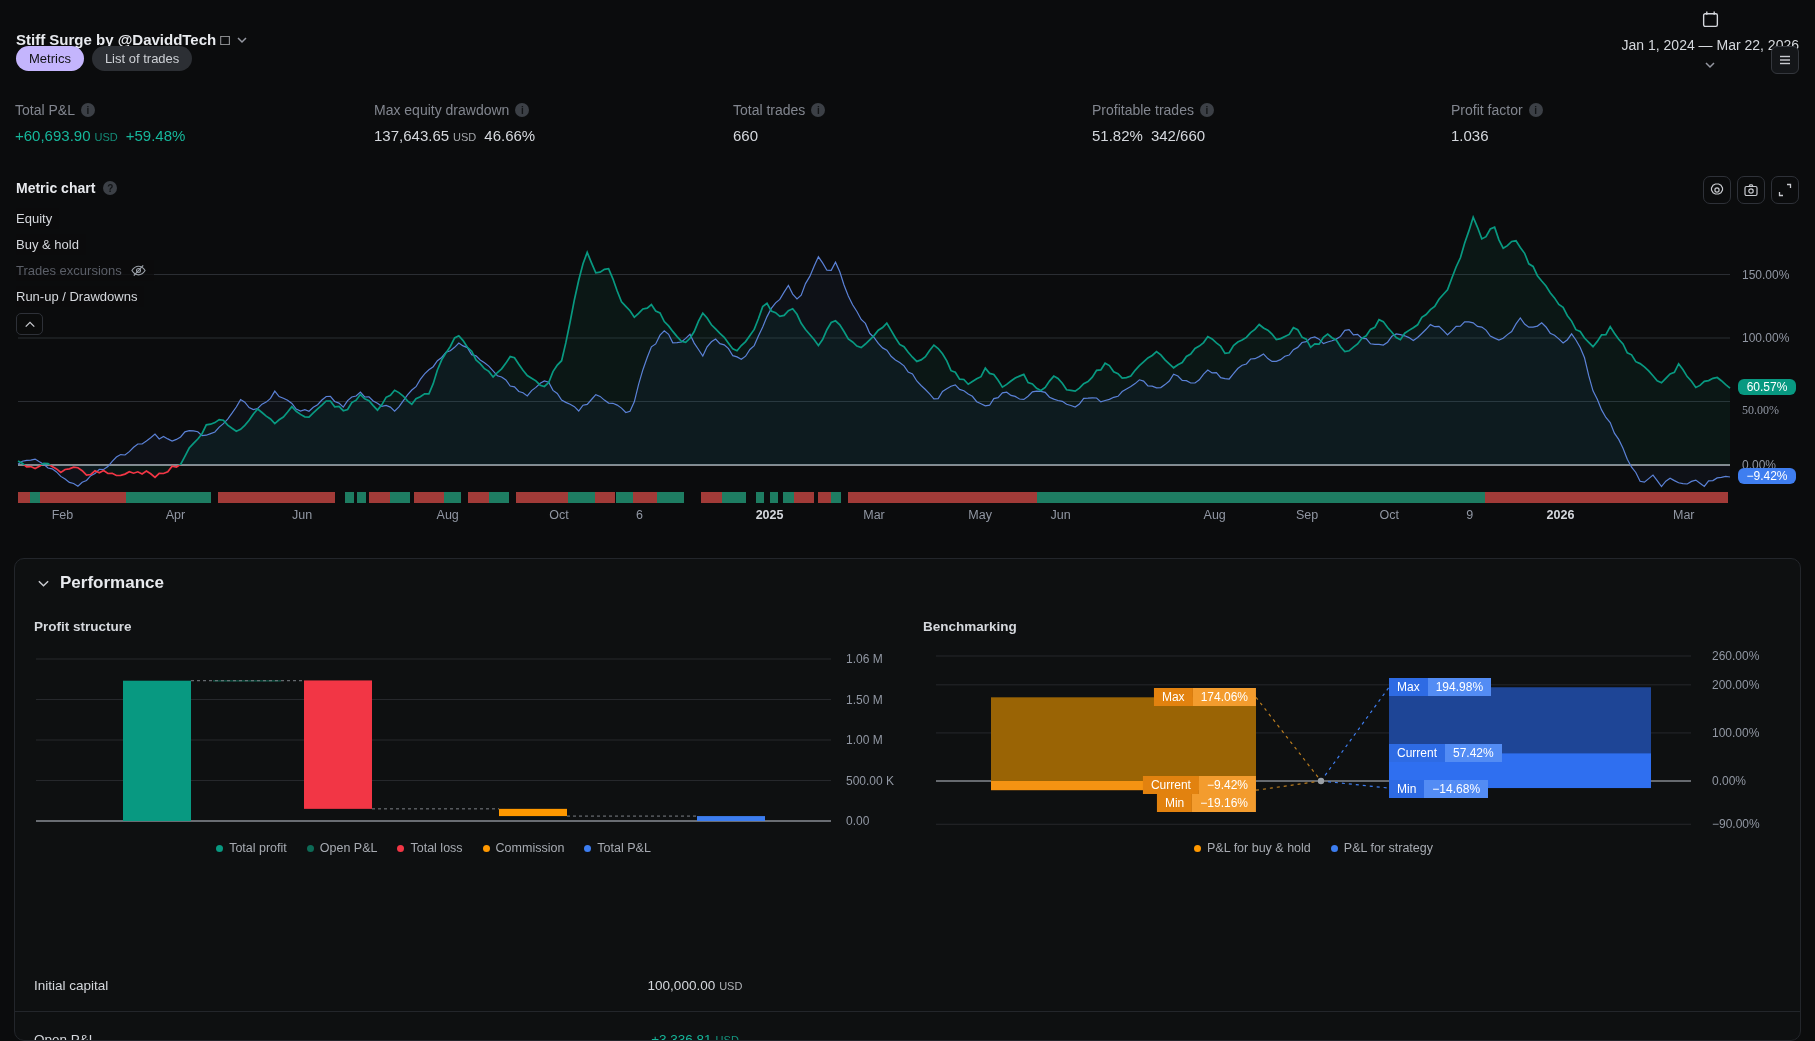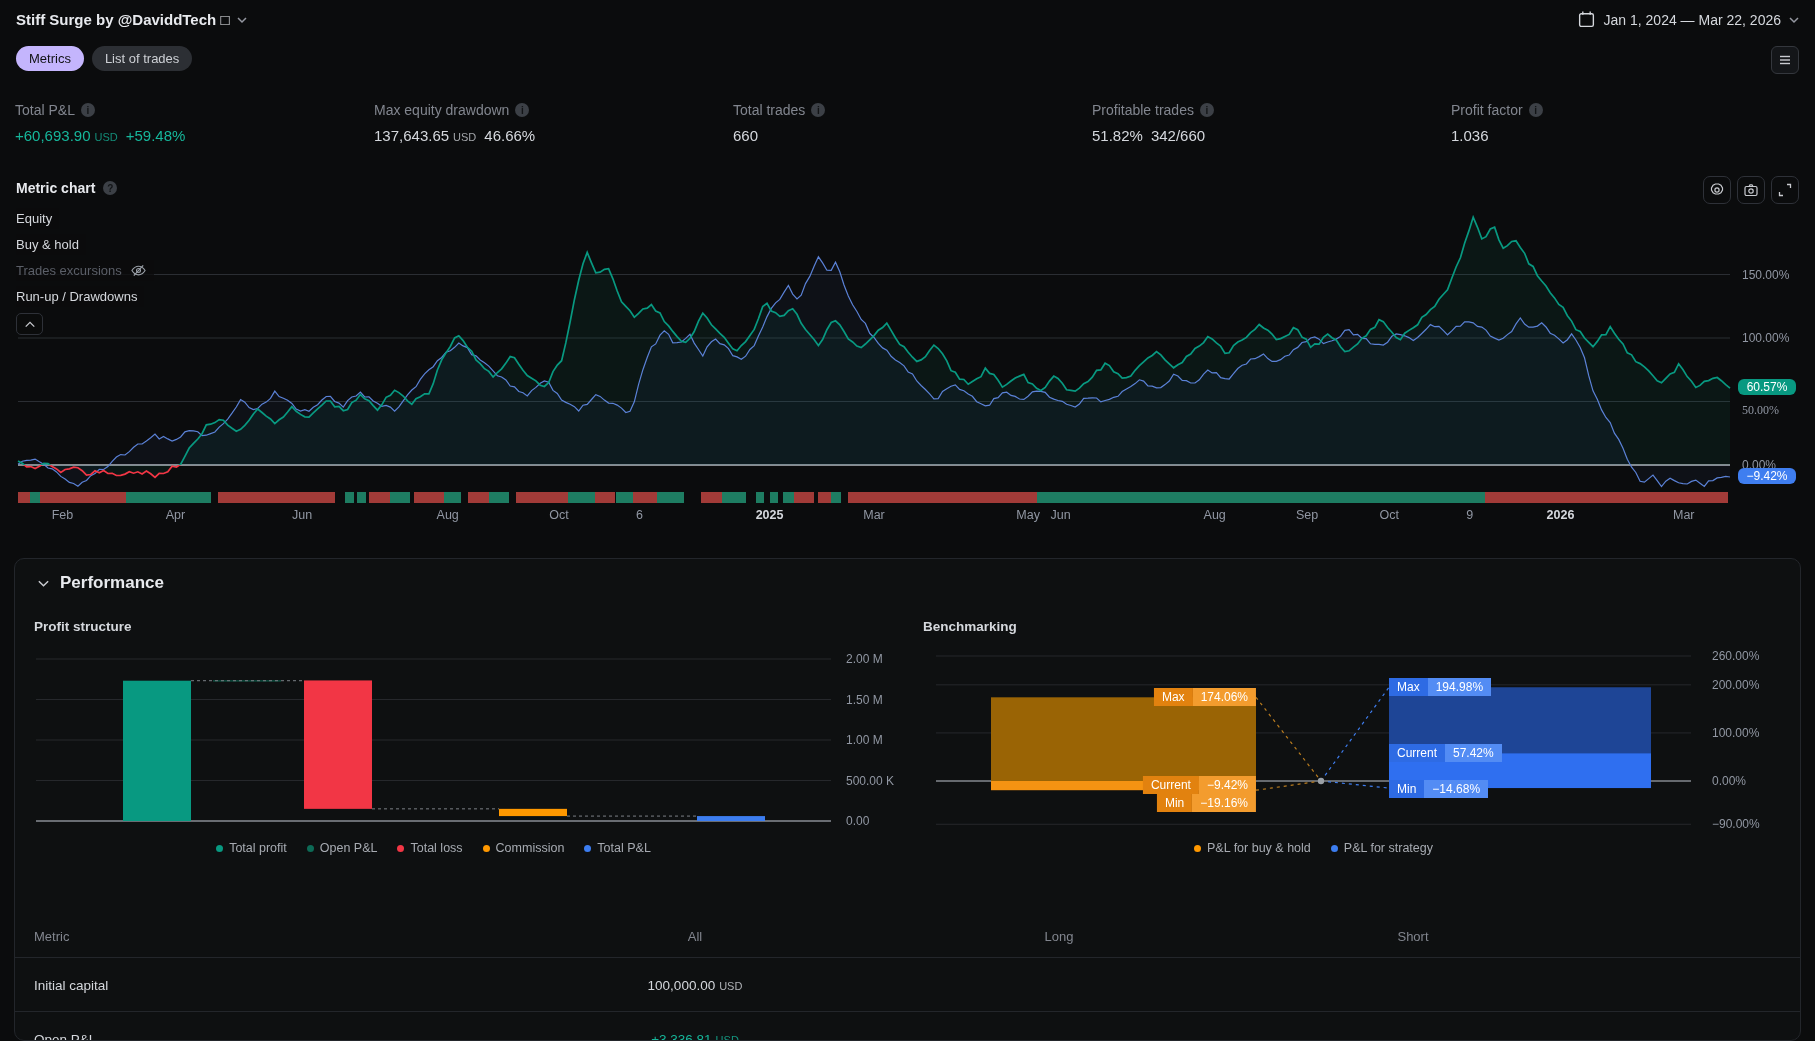--- a/index.html
+++ b/index.html
@@ -4,21 +4,21 @@
 <style>
   * { box-sizing: border-box; margin: 0; padding: 0; }
   html,body { width:1815px; height:1041px; overflow:hidden; }
   body {
     background:#0b0c0d; color:#d5d8dd;
     font-family:"Liberation Sans", sans-serif; position:relative;
   }
   
   .hdr { position:absolute; top:10px; left:16px; right:16px; display:flex; justify-content:space-between; align-items:center; }
   .hdr-title { display:flex; align-items:center; gap:8px; font-size:15px; font-weight:bold; color:#e8eaee; cursor:pointer; }
-  .hdr-date { display:flex; align-items:center; gap:8px; font-size:14px; color:#d5d8dd; cursor:pointer; }
+  .hdr-date { display:flex; align-items:center; gap:8px; font-size:14px; color:#d5d8dd; cursor:pointer;flex-direction:column; }
   .caret { width:10px; height:8px; }
   .tabs { position:absolute; top:46px; left:16px; display:flex; gap:8px; }
   .pill { font-size:13px; padding:5px 13px; border-radius:15px; cursor:pointer; }
   .pill.active { background:#c4b5fd; color:#101214; }
   .pill.inactive { background:#2c2f34; color:#cdd0d5; }
   .list-btn { position:absolute; top:46px; right:16px; width:28px; height:28px; border:1px solid #34373d; border-radius:6px; background:#141619; display:flex; align-items:center; justify-content:center; cursor:pointer; }
   
   .metrics { position:absolute; top:102px; left:15px; display:grid; grid-template-columns:repeat(5,359px); }
   .m-label { font-size:14px; color:#82868f; display:flex; align-items:center; gap:6px; }
   .m-value { margin-top:9px; font-size:15px; color:#d5d8dd; display:flex; align-items:baseline; gap:8px; }
@@ -257,21 +257,21 @@
     </div>
   <div class="eq-xlabels" id="eqXLabels">
       <span style="left: 62.512px;">Feb</span>
       <span style="left: 175.504px;">Apr</span>
       <span style="left: 302.192px;">Jun</span>
       <span style="left: 447.712px;">Aug</span>
       <span style="left: 558.992px;">Oct</span>
       <span style="left: 639.456px;">6</span>
       <span class="b" style="left: 769.568px;">2025</span>
       <span style="left: 874px;">Mar</span>
-      <span style="left: 980.144px; margin-left: 48px;">May</span>
+      <span style="left: 980.144px;">May</span>
       <span style="left: 1060.61px;">Jun</span>
       <span style="left: 1214.69px;">Aug</span>
       <span style="left: 1307.14px;">Sep</span>
       <span style="left: 1389.31px;">Oct</span>
       <span style="left: 1469.78px;">9</span>
       <span class="b" style="left: 1560.51px;">2026</span>
       <span style="left: 1683.78px;">Mar</span>
     </div>
 </div>
 
@@ -307,21 +307,21 @@
       <rect x="976" y="222" width="265" height="9.212128000000007" fill="#f59312"></rect>
       <rect x="1374" y="128.25361600000002" width="262" height="93.74638399999998" fill="#1e4596"></rect>
       <rect x="1374" y="194.392464" width="262" height="34.66568000000001" fill="#2f6ff0"></rect>
       <line x1="1241" y1="138.31195200000002" x2="1306" y2="222" stroke="#b97c1f" stroke-width="1.2" stroke-dasharray="3 4"></line>
       <line x1="1241" y1="231.212128" x2="1306" y2="222" stroke="#b97c1f" stroke-width="1.2" stroke-dasharray="3 4"></line>
       <line x1="1306" y1="222" x2="1374" y2="128.25361600000002" stroke="#3f7ef0" stroke-width="1.2" stroke-dasharray="3 4"></line>
       <line x1="1306" y1="222" x2="1374" y2="229.058144" stroke="#3f7ef0" stroke-width="1.2" stroke-dasharray="3 4"></line>
       <circle cx="1306" cy="222" r="3.2" fill="#9aa0a6"></circle>
     </svg>
   <div id="psYLabels">
-      <span class="ax-lab" style="left: 831px; top: 93px;">2.00 M</span>
+      <span class="ax-lab" style="left: 831px; top: 93px;">1.06 M</span>
       <span class="ax-lab" style="left: 831px; top: 133.5px;">1.50 M</span>
       <span class="ax-lab" style="left: 831px; top: 174px;">1.00 M</span>
       <span class="ax-lab" style="left: 831px; top: 214.5px;">500.00 K</span>
       <span class="ax-lab" style="left: 831px; top: 255px;">0.00</span>
     </div>
   <div class="legend-row" id="psLegend" style="left:21px; width:795px; top:282px;">
       <div class="li">
         <span class="dot" style="background: rgb(8, 153, 129);"></span>
         <span>Total profit</span>
       </div>
@@ -379,26 +379,20 @@
       <div class="li">
         <span class="dot" style="background: rgb(255, 152, 0);"></span>
         <span>P&amp;L for buy &amp; hold</span>
       </div>
       <div class="li">
         <span class="dot" style="background: rgb(60, 125, 240);"></span>
         <span>P&amp;L for strategy</span>
       </div>
     </div>
 
-  <div class="t-hdr" id="tblHeader">
-      <span class="t-cell" style="left: 19px;">Metric</span>
-      <span class="t-cell t-center" style="left: 680px;">All</span>
-      <span class="t-cell t-center" style="left: 1044px;">Long</span>
-      <span class="t-cell t-center" style="left: 1398px;">Short</span>
-    </div>
   <div id="tblRows">
       <div class="t-row" style="top: 400px;">
         <span class="t-cell" style="left: 19px;">Initial capital</span>
         <span class="t-cell t-center" style="left: 680px;"><span>100,000.00</span><span class="usd">USD</span></span>
       </div>
       <div class="t-row" style="top: 454px;">
         <span class="t-cell" style="left: 19px;">Open P&amp;L</span>
         <span class="t-cell t-center val-green" style="left: 680px;"><span>+3,336.81</span><span class="usd">USD</span></span>
       </div>
     </div>

